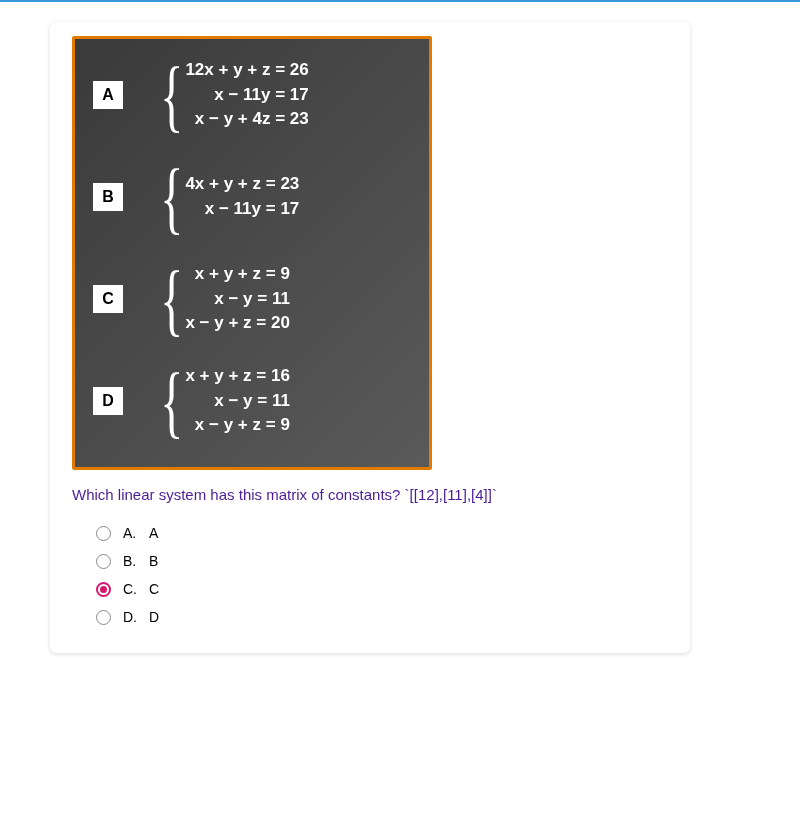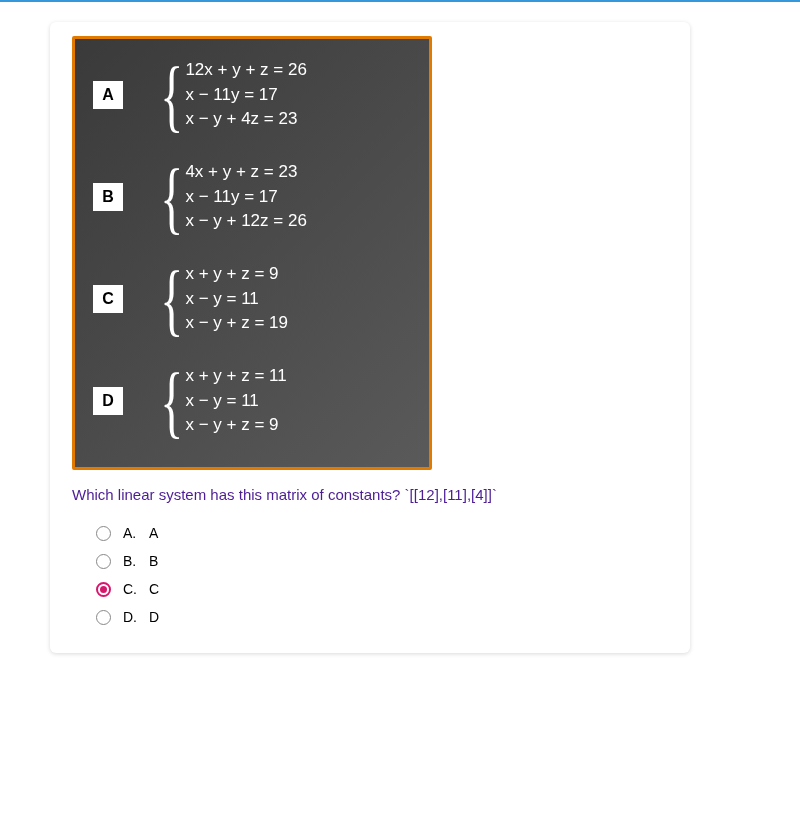--- a/index.html
+++ b/index.html
@@ -67,21 +67,21 @@
     .eqs {
       display: flex;
       flex-direction: column;
       justify-content: center;
       font-size: 17px;
       line-height: 1.45;
       font-family: Arial, sans-serif;
       font-style: italic;
       white-space: nowrap;
     }
-    .eqs .eq { font-style: normal; }
+    .eqs .eq { text-align: right; font-style: normal; font-weight: bold; }
     .question {
       font-size: 15px;
       margin: 16px 0 22px 4px;
       color: #4c1d95;
     }
     .answers {
       margin-left: 28px;
     }
     .ans-row {
       display: flex;
@@ -133,43 +133,42 @@
         </div>
       </div>
 
       <div class="opt-row">
         <div class="opt-badge">B</div>
         <div class="brace-sys">
           <div class="brace">{</div>
           <div class="eqs">
             <div class="eq">4x + y + z = 23</div>
             <div class="eq">x − 11y = 17</div>
-            <div class="eq">x − y + 12z = 26</div>
           </div>
         </div>
       </div>
 
       <div class="opt-row">
         <div class="opt-badge">C</div>
         <div class="brace-sys">
           <div class="brace">{</div>
           <div class="eqs">
             <div class="eq">x + y + z = 9</div>
             <div class="eq">x − y = 11</div>
-            <div class="eq">x − y + z = 19</div>
+            <div class="eq">x − y + z = 20</div>
           </div>
         </div>
       </div>
 
       <div class="opt-row">
         <div class="opt-badge">D</div>
         <div class="brace-sys">
           <div class="brace">{</div>
           <div class="eqs">
-            <div class="eq">x + y + z = 11</div>
+            <div class="eq">x + y + z = 16</div>
             <div class="eq">x − y = 11</div>
             <div class="eq">x − y + z = 9</div>
           </div>
         </div>
       </div>
 
     </div>
   </div>
 
   <div class="question">Which linear system has this matrix of constants? `[[12],[11],[4]]`</div>

